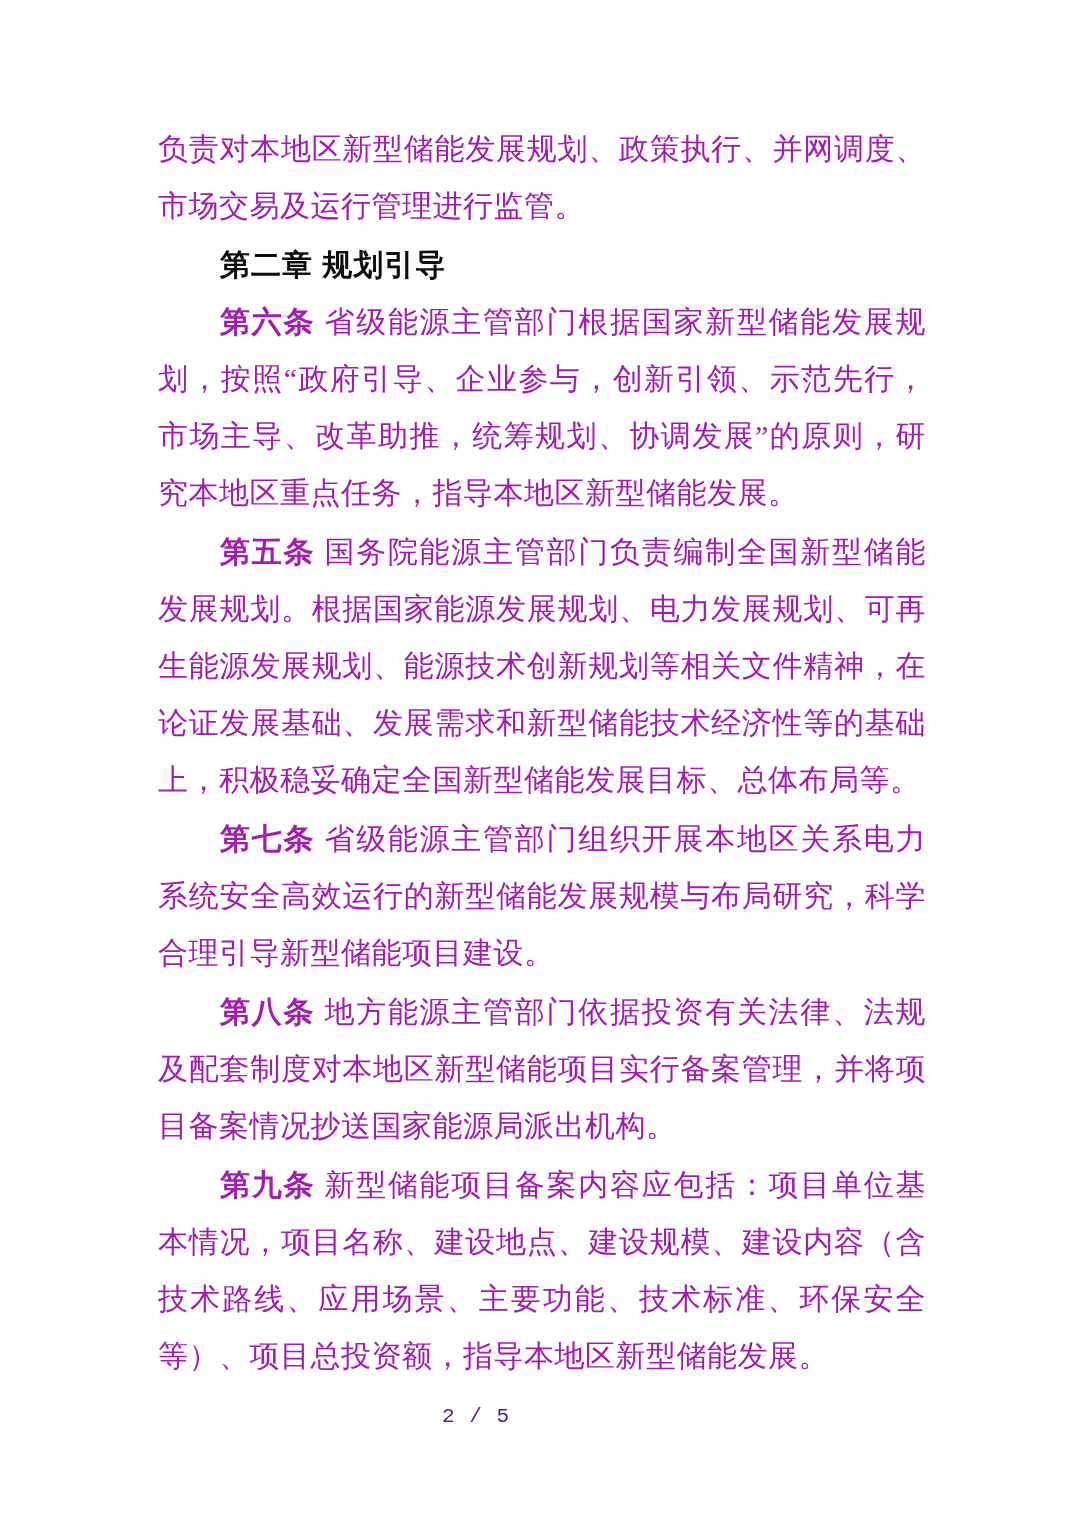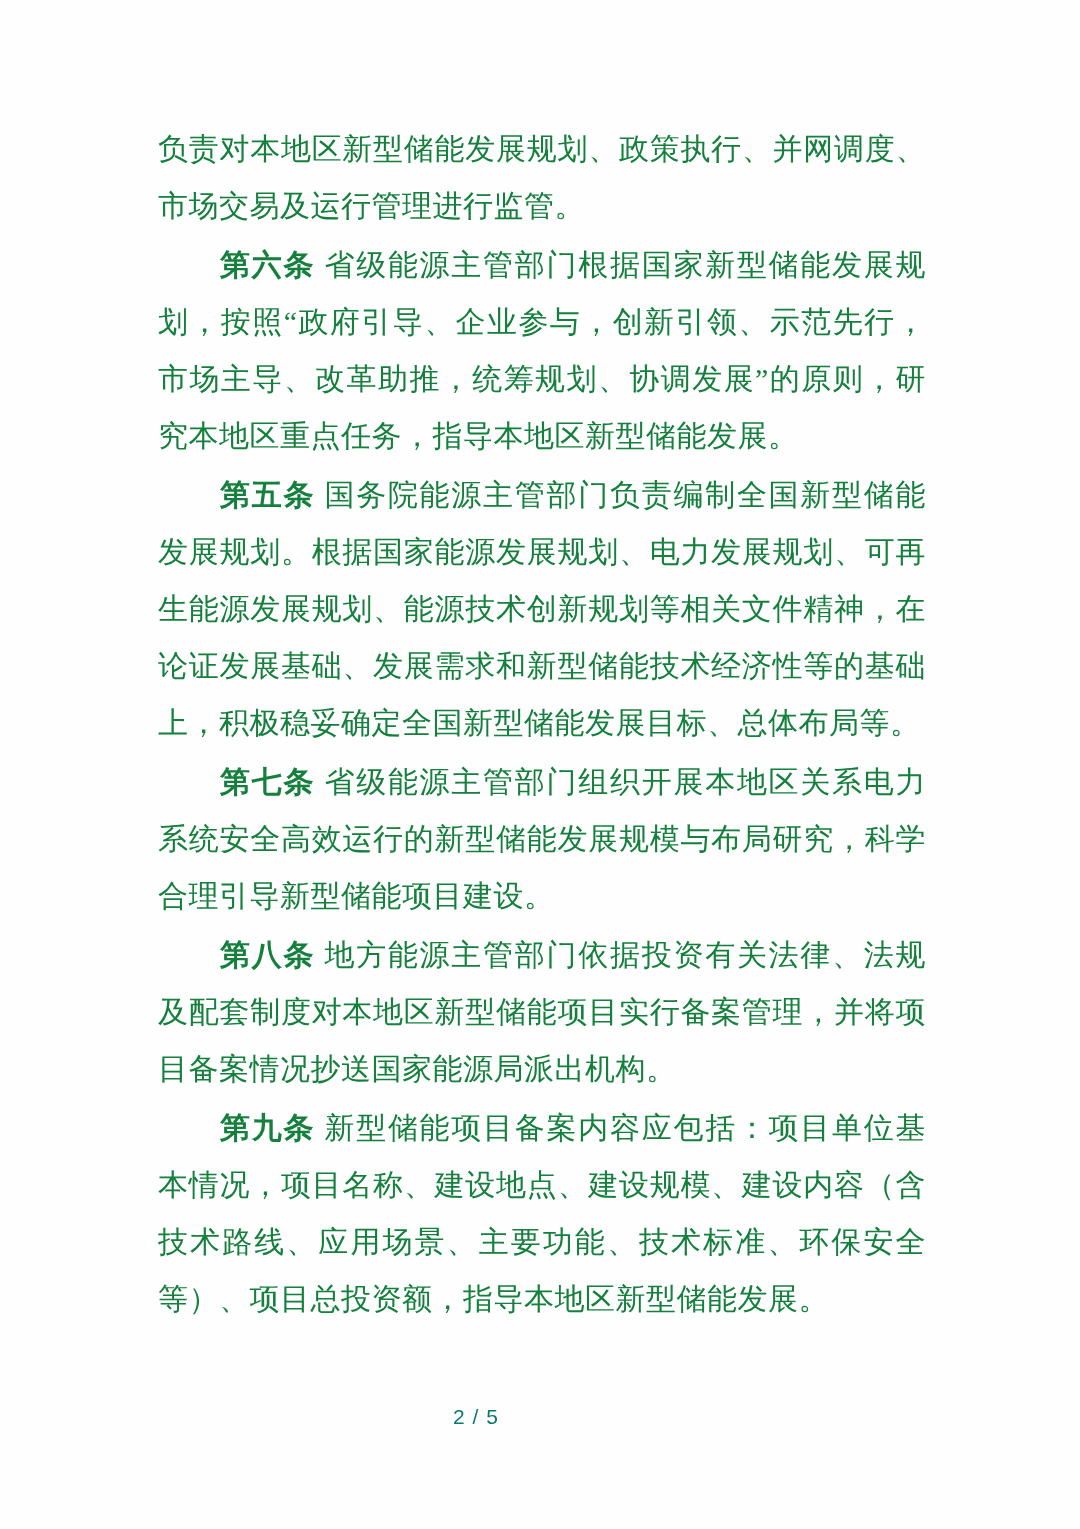--- a/index.html
+++ b/index.html
@@ -29,21 +29,21 @@
     top: 120px;
     width: 768px;
   }
   p.body-text {
     margin: 0 0 2px 0;
     font-size: 30px;
     line-height: 57px;
     text-align: justify;
     text-justify: inter-ideograph;
     letter-spacing: 0.5px;
-    color: #15803d;
+    color: #a21caf;
   }
   p.indent {
     text-indent: 62px;
   }
   h2.chapter {
     margin: 0;
     font-size: 30px;
     line-height: 57px;
     font-weight: bold;
     text-indent: 62px;
@@ -56,33 +56,34 @@
     font-family: "Liberation Sans", "DejaVu Sans", sans-serif;
     letter-spacing: 0.5px;
   }
   .footer {
     position: absolute;
     left: 0;
     top: 1405px;
     width: 952px;
     text-align: center;
     font-size: 21px;
-    color: #0f766e;
-    font-family: Liberation Sans, sans-serif;
+    color: #4c1d95;
+    font-family: Liberation Mono, monospace;
     letter-spacing: 1px;
   }
 </style>
 </head>
 <body>
 
 <div class="page">
   <div class="content">
 
     <p class="body-text">负责对本地区新型储能发展规划、政策执行、并网调度、市场交易及运行管理进行监管。</p>
 
+    <h2 class="chapter">第二章  规划引导</h2>
 
     <p class="body-text indent"><span class="art-label">第六条</span>&nbsp;<span>省级能源主管部门根据国家新型储能发展规划，按照“政府引导、企业参与，创新引领、示范先行，市场主导、改革助推，统筹规划、协调发展”的原则，研究本地区重点任务，指导本地区新型储能发展。</span></p>
 
     <p class="body-text indent"><span class="art-label">第五条</span>&nbsp;<span>国务院能源主管部门负责编制全国新型储能发展规划。根据国家能源发展规划、电力发展规划、可再生能源发展规划、能源技术创新规划等相关文件精神，在论证发展基础、发展需求和新型储能技术经济性等的基础上，积极稳妥确定全国新型储能发展目标、总体布局等。</span></p>
 
     <p class="body-text indent"><span class="art-label">第七条</span>&nbsp;<span>省级能源主管部门组织开展本地区关系电力系统安全高效运行的新型储能发展规模与布局研究，科学合理引导新型储能项目建设。</span></p>
 
 
     <p class="body-text indent"><span class="art-label">第八条</span>&nbsp;<span>地方能源主管部门依据投资有关法律、法规及配套制度对本地区新型储能项目实行备案管理，并将项目备案情况抄送国家能源局派出机构。</span></p>
 

